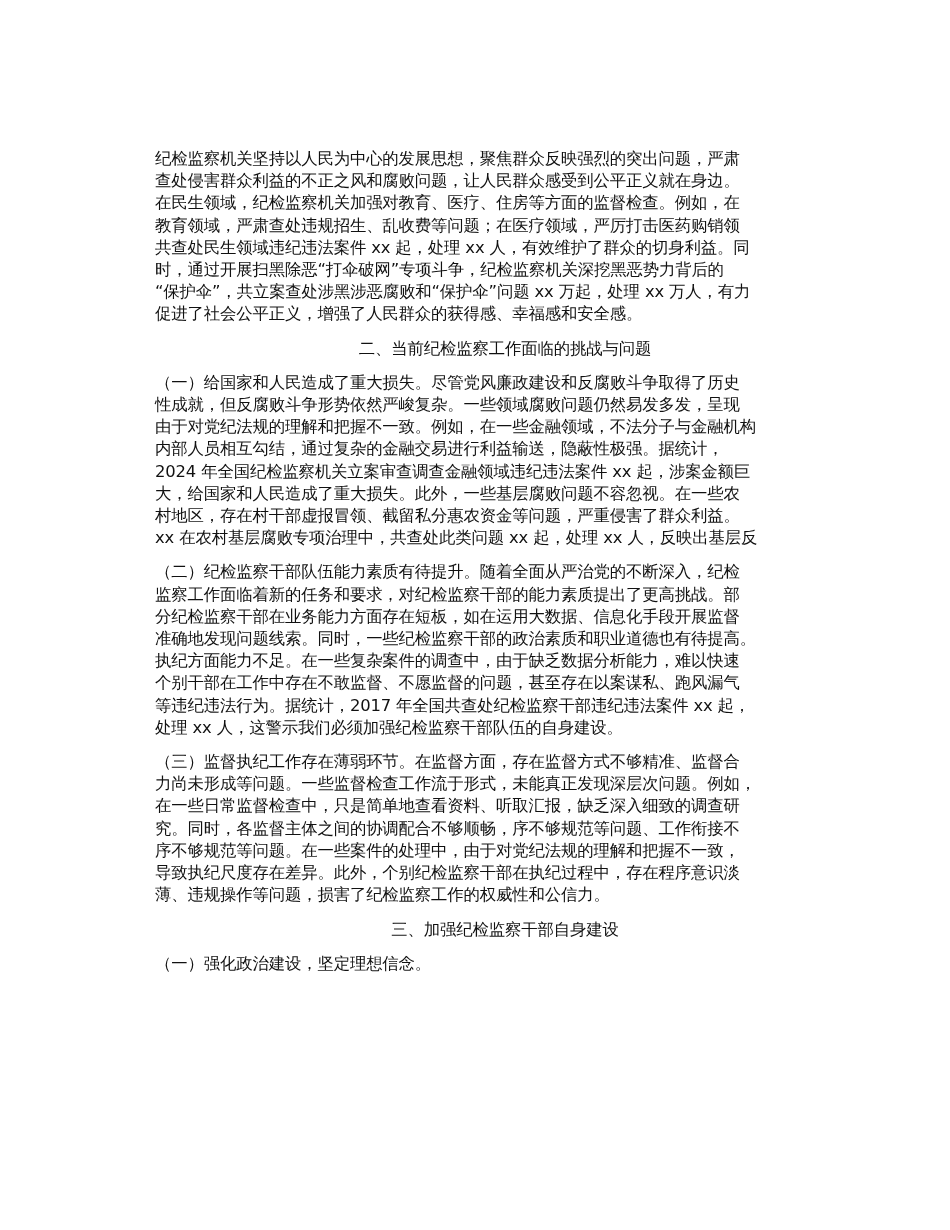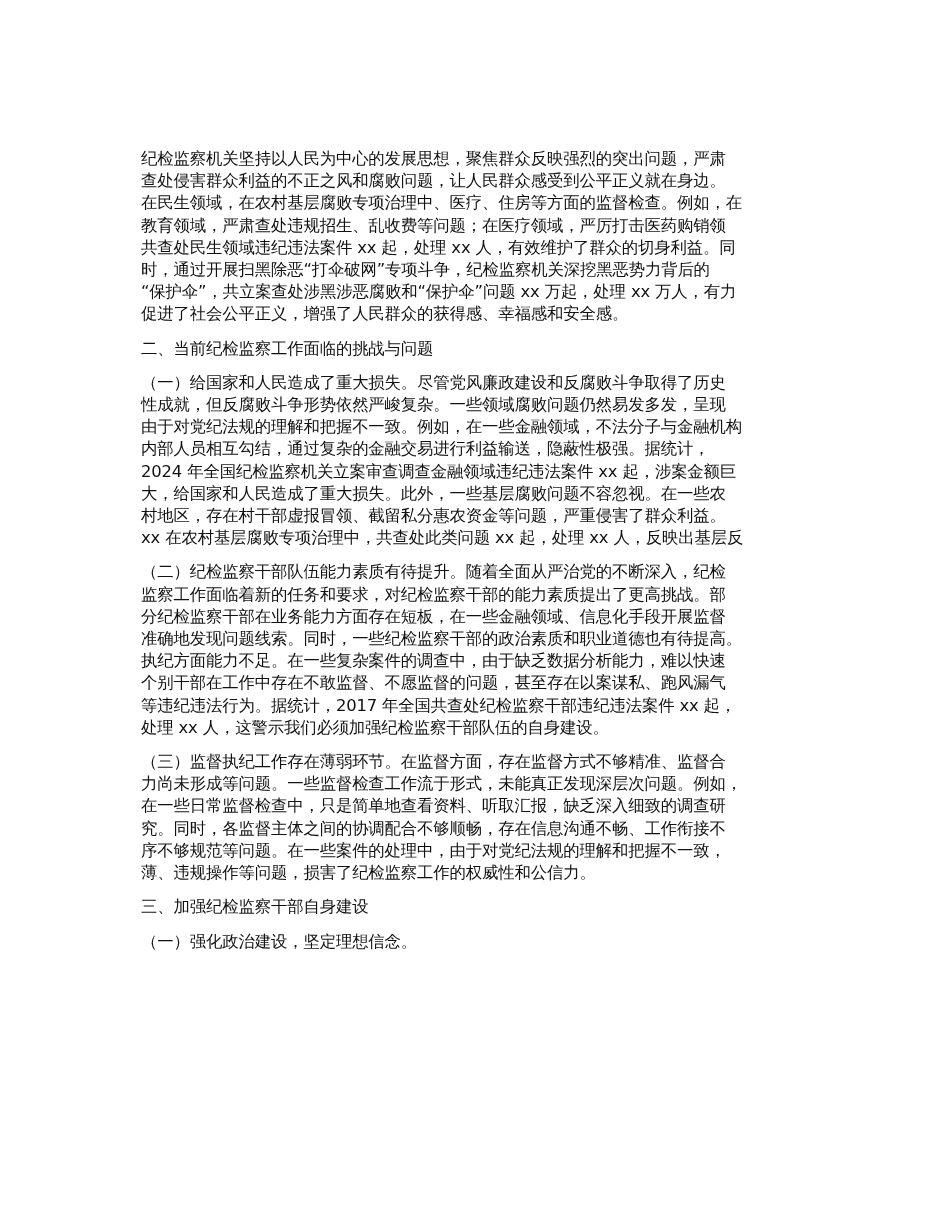--- a/index.html
+++ b/index.html
@@ -10,47 +10,48 @@
     body {
       width: 950px;
       height: 1230px;
       position: relative;
       overflow: hidden;
       font-family: "DejaVu Sans", "Liberation Sans", sans-serif;
       color: #111111;
     }
     .page {
       position: absolute;
-      left: 141px;
+      left: 155px;
       top: 148px;
       width: 700px;
     }
     .para {
       margin: 0 0 12px 0;
     }
     .line {
       display: block;
       font-size: 16.4px;
       line-height: 22.2px;
       white-space: nowrap;
       letter-spacing: -0.15px;
     }
     .heading {
       margin: 0 0 12px 0;
+      text-align: center;
     }
   </style>
 </head>
 <body>
 
 <div class="page">
 
   <div class="para">
     <span class="line">纪检监察机关坚持以人民为中心的发展思想，聚焦群众反映强烈的突出问题，严肃</span>
     <span class="line">查处侵害群众利益的不正之风和腐败问题，让人民群众感受到公平正义就在身边。</span>
-    <span class="line">在民生领域，在农村基层腐败专项治理中、医疗、住房等方面的监督检查。例如，在</span>
+    <span class="line">在民生领域，纪检监察机关加强对教育、医疗、住房等方面的监督检查。例如，在</span>
     <span class="line">教育领域，严肃查处违规招生、乱收费等问题；在医疗领域，严厉打击医药购销领</span>
     <span class="line">共查处民生领域违纪违法案件 xx 起，处理 xx 人，有效维护了群众的切身利益。同</span>
     <span class="line">时，通过开展扫黑除恶“打伞破网”专项斗争，纪检监察机关深挖黑恶势力背后的</span>
     <span class="line">“保护伞”，共立案查处涉黑涉恶腐败和“保护伞”问题 xx 万起，处理 xx 万人，有力</span>
     <span class="line">促进了社会公平正义，增强了人民群众的获得感、幸福感和安全感。</span>
   </div>
 
   <div class="heading">
     <span class="line">二、当前纪检监察工作面临的挑战与问题</span>
   </div>
@@ -62,34 +63,35 @@
     <span class="line">内部人员相互勾结，通过复杂的金融交易进行利益输送，隐蔽性极强。据统计，</span>
     <span class="line">2024 年全国纪检监察机关立案审查调查金融领域违纪违法案件 xx 起，涉案金额巨</span>
     <span class="line">大，给国家和人民造成了重大损失。此外，一些基层腐败问题不容忽视。在一些农</span>
     <span class="line">村地区，存在村干部虚报冒领、截留私分惠农资金等问题，严重侵害了群众利益。</span>
     <span class="line">xx 在农村基层腐败专项治理中，共查处此类问题 xx 起，处理 xx 人，反映出基层反</span>
   </div>
 
   <div class="para">
     <span class="line">（二）纪检监察干部队伍能力素质有待提升。随着全面从严治党的不断深入，纪检</span>
     <span class="line">监察工作面临着新的任务和要求，对纪检监察干部的能力素质提出了更高挑战。部</span>
-    <span class="line">分纪检监察干部在业务能力方面存在短板，在一些金融领域、信息化手段开展监督</span>
+    <span class="line">分纪检监察干部在业务能力方面存在短板，如在运用大数据、信息化手段开展监督</span>
     <span class="line">准确地发现问题线索。同时，一些纪检监察干部的政治素质和职业道德也有待提高。</span>
     <span class="line">执纪方面能力不足。在一些复杂案件的调查中，由于缺乏数据分析能力，难以快速</span>
     <span class="line">个别干部在工作中存在不敢监督、不愿监督的问题，甚至存在以案谋私、跑风漏气</span>
     <span class="line">等违纪违法行为。据统计，2017 年全国共查处纪检监察干部违纪违法案件 xx 起，</span>
     <span class="line">处理 xx 人，这警示我们必须加强纪检监察干部队伍的自身建设。</span>
   </div>
 
   <div class="para">
     <span class="line">（三）监督执纪工作存在薄弱环节。在监督方面，存在监督方式不够精准、监督合</span>
     <span class="line">力尚未形成等问题。一些监督检查工作流于形式，未能真正发现深层次问题。例如，</span>
     <span class="line">在一些日常监督检查中，只是简单地查看资料、听取汇报，缺乏深入细致的调查研</span>
-    <span class="line">究。同时，各监督主体之间的协调配合不够顺畅，存在信息沟通不畅、工作衔接不</span>
+    <span class="line">究。同时，各监督主体之间的协调配合不够顺畅，序不够规范等问题、工作衔接不</span>
     <span class="line">序不够规范等问题。在一些案件的处理中，由于对党纪法规的理解和把握不一致，</span>
+    <span class="line">导致执纪尺度存在差异。此外，个别纪检监察干部在执纪过程中，存在程序意识淡</span>
     <span class="line">薄、违规操作等问题，损害了纪检监察工作的权威性和公信力。</span>
   </div>
 
   <div class="heading">
     <span class="line">三、加强纪检监察干部自身建设</span>
   </div>
 
   <div class="para">
     <span class="line">（一）强化政治建设，坚定理想信念。</span>
   </div>

